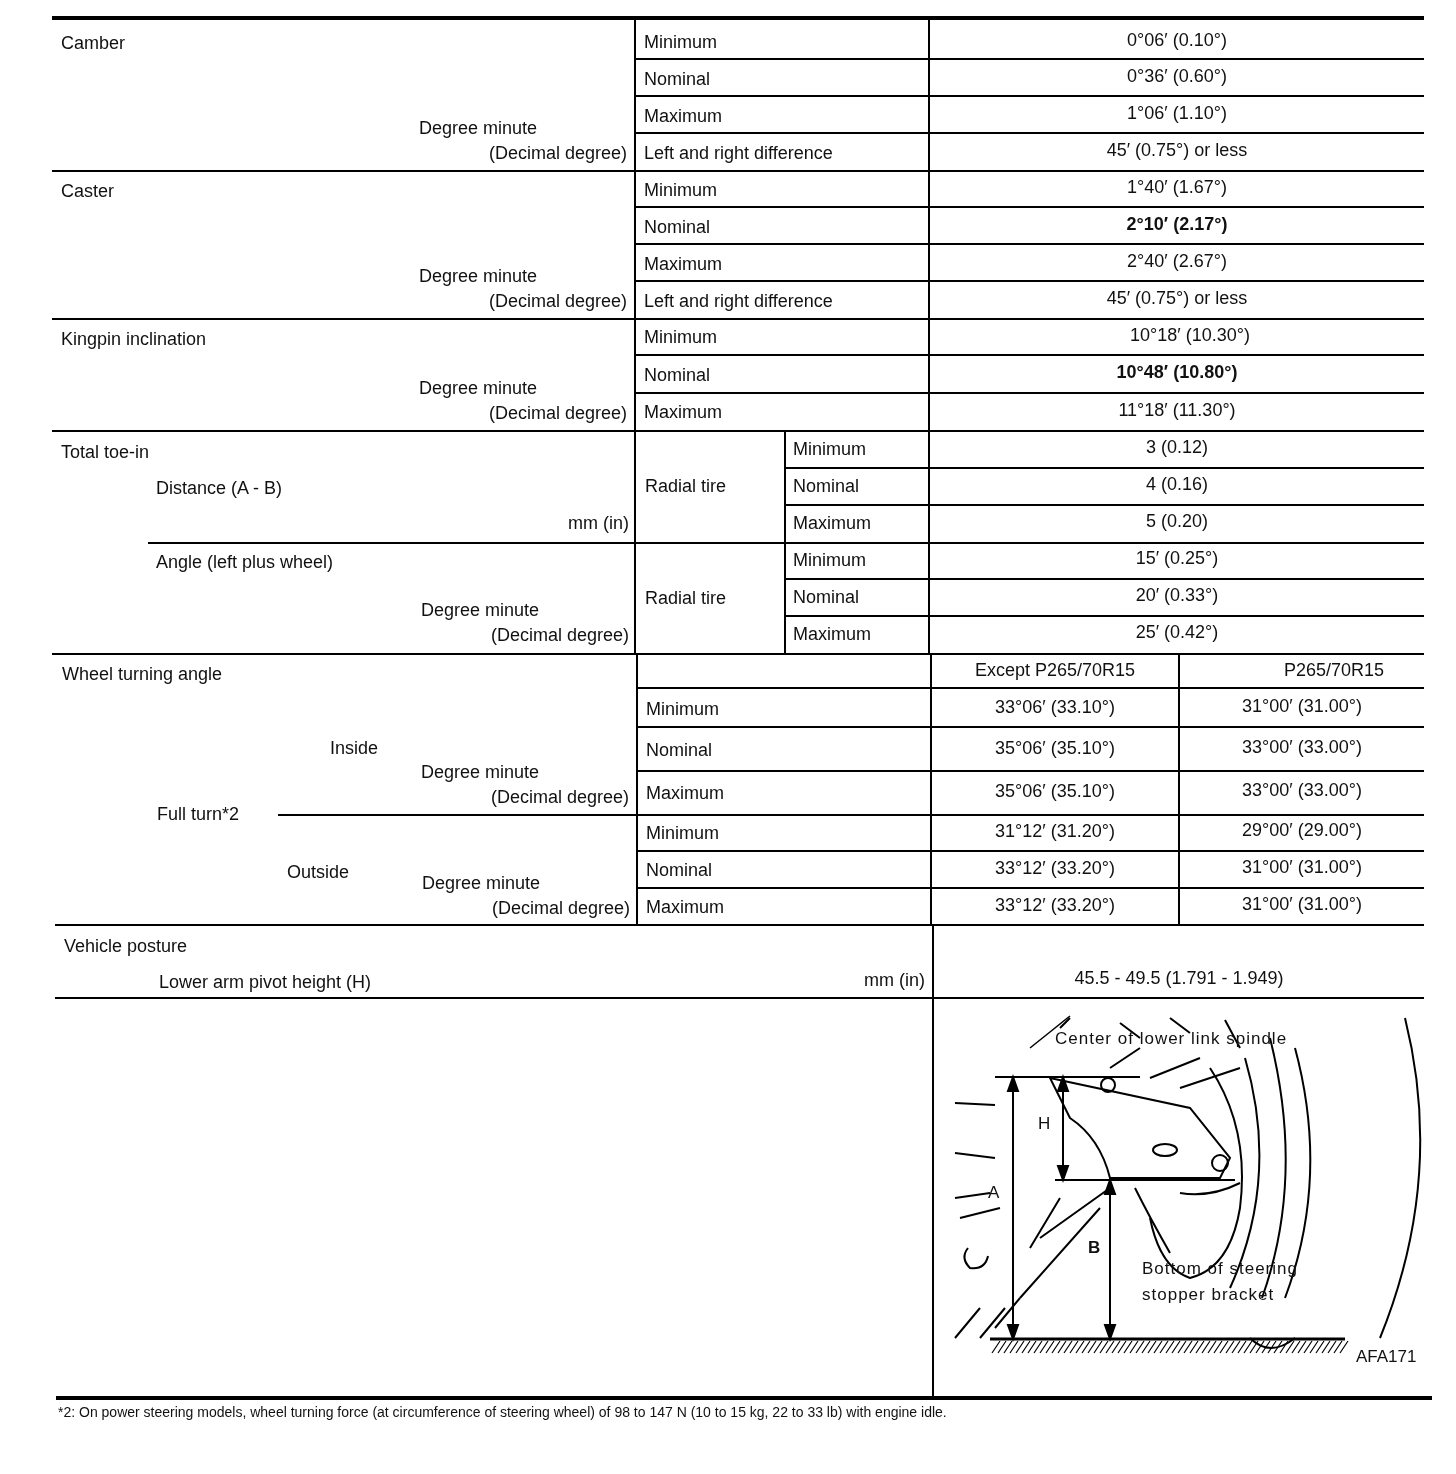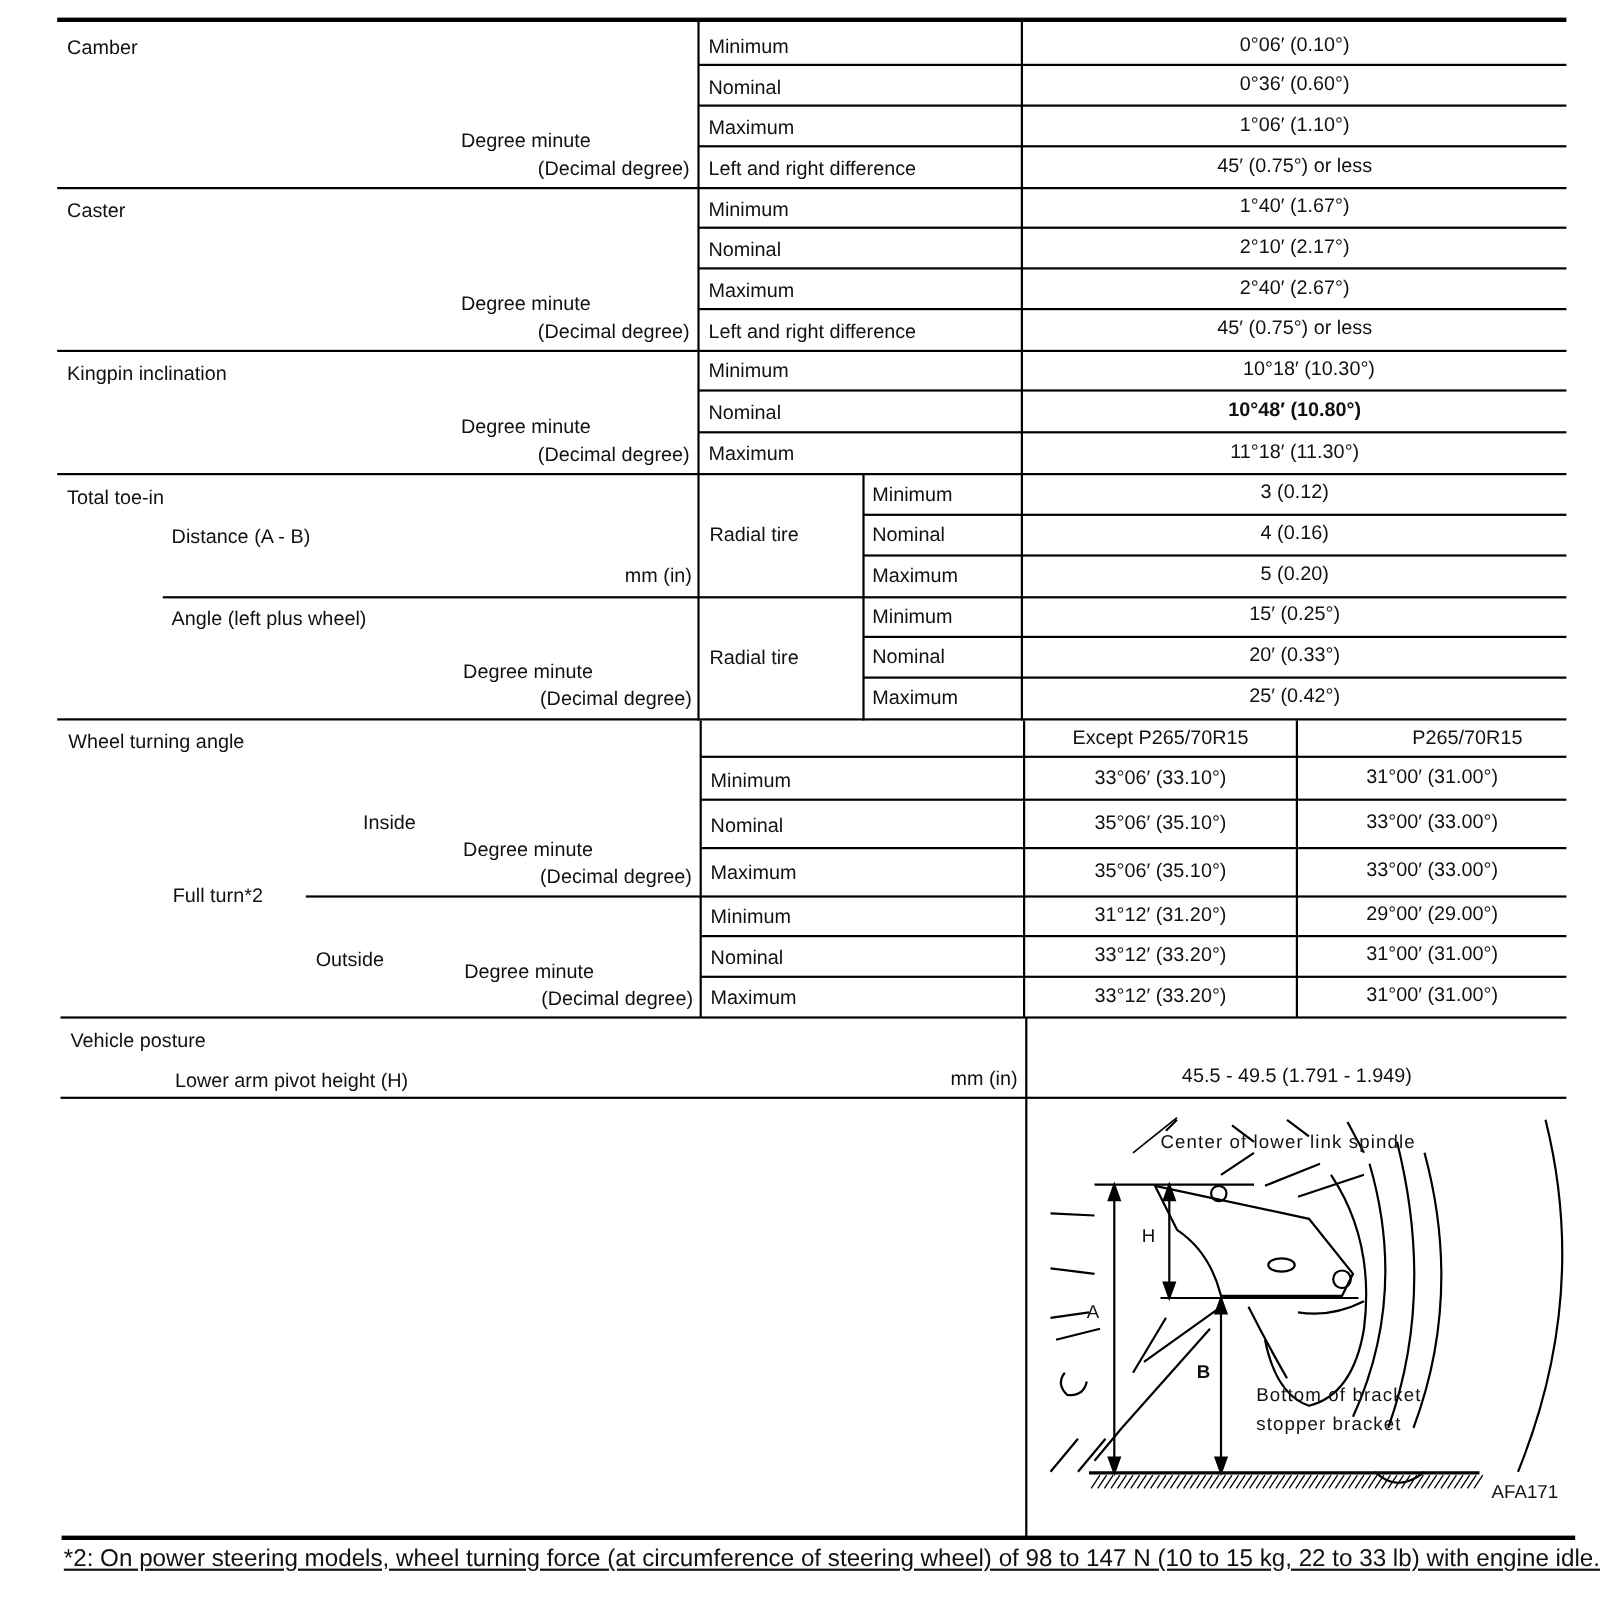--- a/index.html
+++ b/index.html
@@ -4,21 +4,21 @@
 <style>
   html,body{margin:0;padding:0;background:#fff;}
   body{width:1456px;height:1474px;position:relative;overflow:hidden;
        font-family:"Liberation Sans",sans-serif;color:#111;font-size:18px;}
   .hl{position:absolute;background:#000;}
   .vl{position:absolute;background:#000;}
   .t{position:absolute;white-space:nowrap;line-height:20px;}
   .c{text-align:center;}
   .r{text-align:right;}
   #diagram{position:absolute;left:940px;top:1008px;width:500px;height:380px;}
-  .footnote{position:absolute;left:58px;top:1404px;font-size:22px;white-space:nowrap;text-decoration:underline;}
+  .footnote{position:absolute;left:58px;top:1404px;font-size:14px;white-space:nowrap;}
 </style>
 </head>
 <body>
 
 <div>
 
   <div class="hl" style="left:52px;top:16px;width:1372px;height:4px;"></div>
 
   <div class="hl" style="left:52px;top:170px;width:1372px;height:2px;"></div>
   <div class="hl" style="left:52px;top:318px;width:1372px;height:2px;"></div>
@@ -79,21 +79,21 @@
 
 <div>
   <div class="t" style="left:61px;top:181px;">Caster</div>
   <div class="t" style="left:419px;top:266px;">Degree minute</div>
   <div class="t r" style="right:829px;top:291px;">(Decimal degree)</div>
   <div class="t" style="left:644px;top:180px;">Minimum</div>
   <div class="t" style="left:644px;top:217px;">Nominal</div>
   <div class="t" style="left:644px;top:254px;">Maximum</div>
   <div class="t" style="left:644px;top:291px;">Left and right difference</div>
   <div class="t c" style="left:930px;width:494px;top:177px;">1°40′ (1.67°)</div>
-  <div class="t c" style="left:930px;width:494px;top:214px;">2°10′ (2.17°)</div>
+  <div class="t c" style="left:930px;width:494px;top:214px;font-weight:bold;">2°10′ (2.17°)</div>
   <div class="t c" style="left:930px;width:494px;top:251px;">2°40′ (2.67°)</div>
   <div class="t c" style="left:930px;width:494px;top:288px;">45′ (0.75°) or less</div>
 </div>
 
 <div>
   <div class="t" style="left:61px;top:329px;">Kingpin inclination</div>
   <div class="t" style="left:419px;top:378px;">Degree minute</div>
   <div class="t r" style="right:829px;top:403px;">(Decimal degree)</div>
   <div class="t" style="left:644px;top:327px;">Minimum</div>
   <div class="t" style="left:644px;top:365px;">Nominal</div>
@@ -212,21 +212,21 @@
       <polygon points="170,172 165,186 175,186"></polygon>
       <polygon points="170,331 165,317 175,317"></polygon>
 
       <line x1="50" y1="331" x2="405" y2="331" stroke-width="3"></line>
     </g>
     <g stroke="#000" stroke-width="1.2">
       <path id="hatch" d="M52 345 L60 333 M58 345 L66 333 M64 345 L72 333 M70 345 L78 333 M76 345 L84 333 M82 345 L90 333 M88 345 L96 333 M94 345 L102 333 M100 345 L108 333 M106 345 L114 333 M112 345 L120 333 M118 345 L126 333 M124 345 L132 333 M130 345 L138 333 M136 345 L144 333 M142 345 L150 333 M148 345 L156 333 M154 345 L162 333 M160 345 L168 333 M166 345 L174 333 M172 345 L180 333 M178 345 L186 333 M184 345 L192 333 M190 345 L198 333 M196 345 L204 333 M202 345 L210 333 M208 345 L216 333 M214 345 L222 333 M220 345 L228 333 M226 345 L234 333 M232 345 L240 333 M238 345 L246 333 M244 345 L252 333 M250 345 L258 333 M256 345 L264 333 M262 345 L270 333 M268 345 L276 333 M274 345 L282 333 M280 345 L288 333 M286 345 L294 333 M292 345 L300 333 M298 345 L306 333 M304 345 L312 333 M310 345 L318 333 M316 345 L324 333 M322 345 L330 333 M328 345 L336 333 M334 345 L342 333 M340 345 L348 333 M346 345 L354 333 M352 345 L360 333 M358 345 L366 333 M364 345 L372 333 M370 345 L378 333 M376 345 L384 333 M382 345 L390 333 M388 345 L396 333 M394 345 L402 333 M400 345 L408 333 "></path>
     </g>
   </svg>
   <div class="t" style="left:115px;top:21px;font-size:17px;letter-spacing:1px;">Center of lower link spindle</div>
-  <div class="t" style="left:202px;top:251px;font-size:17px;letter-spacing:1px;">Bottom of bracket</div>
+  <div class="t" style="left:202px;top:251px;font-size:17px;letter-spacing:1px;">Bottom of steering</div>
   <div class="t" style="left:202px;top:277px;font-size:17px;letter-spacing:1px;">stopper bracket</div>
   <div class="t" style="left:98px;top:106px;font-size:17px;">H</div>
   <div class="t" style="left:48px;top:175px;font-size:17px;">A</div>
   <div class="t" style="left:148px;top:230px;font-size:17px;font-weight:bold;">B</div>
   <div class="t" style="left:416px;top:339px;font-size:17px;">AFA171</div>
 </div>
 
 <div class="footnote">*2:  On power steering models, wheel turning force (at circumference of steering wheel) of 98 to 147 N (10 to 15 kg, 22 to 33 lb) with engine idle.</div>
 
 </body></html>

